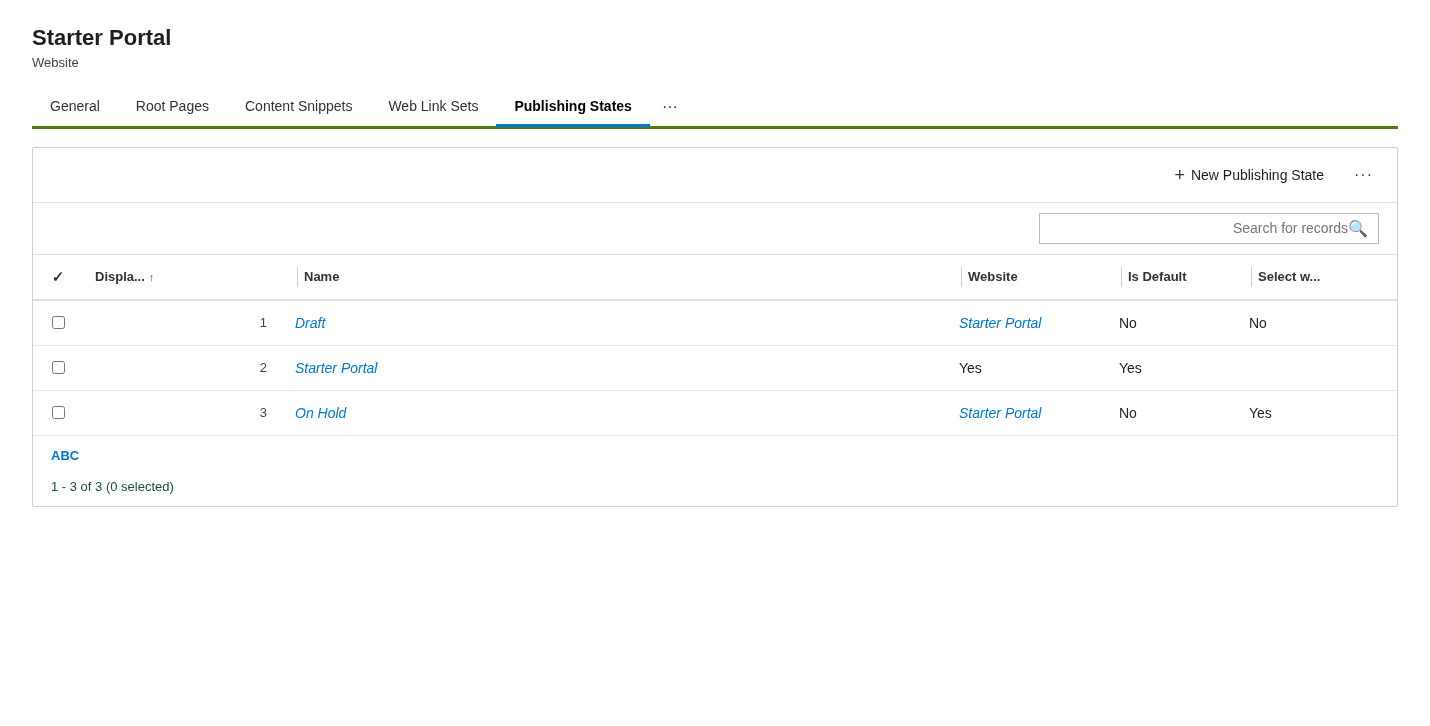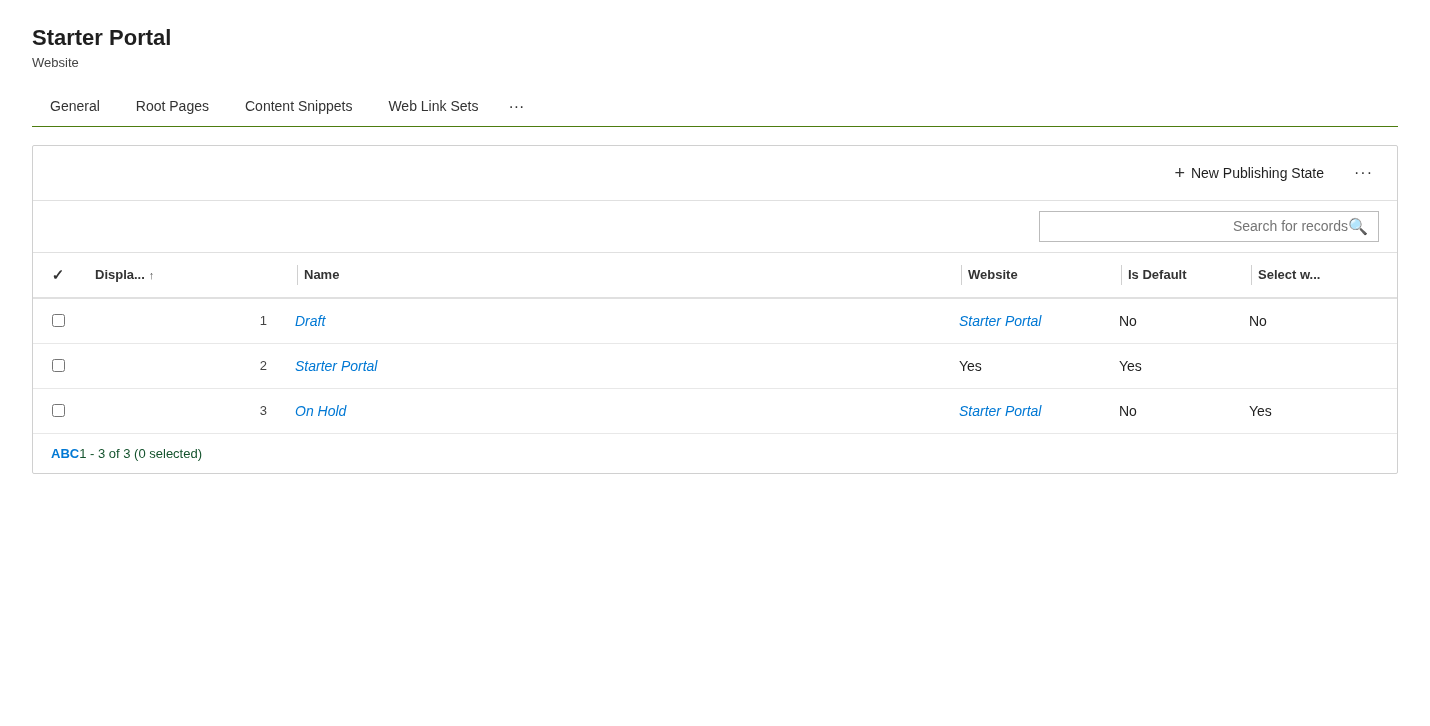--- a/index.html
+++ b/index.html
@@ -18,21 +18,21 @@
     }
     .page-subtitle {
       font-size: 13px;
       color: #444;
       margin-top: 2px;
       margin-bottom: 18px;
     }
     .tabs {
       display: flex;
       align-items: center;
-      border-bottom: 1px solid #4d7c0f;
+      border-bottom: 3px solid #4d7c0f;
       gap: 0;
     }
     .tab {
       padding: 10px 18px;
       font-size: 14px;
       color: #333;
       cursor: pointer;
       white-space: nowrap;
       position: relative;
       border-bottom: 3px solid transparent;
@@ -165,23 +165,24 @@
       color: #444;
       font-size: 13px;
     }
     .cell-check {
       display: flex;
       align-items: center;
       justify-content: center;
     }
     .footer {
       display: flex;
-      align-items: center;
-      gap: 0;
+      align-items: flex-start;
+      gap: 16px;
       padding: 12px 18px;
+      flex-direction: column;
     }
     .footer-abc {
       font-size: 13px;
       font-weight: 600;
       color: #0078d4;
       cursor: pointer;
     }
     .footer-count {
       font-size: 13px;
       color: #14532d;
@@ -197,20 +198,21 @@
 <body>
 
 <div class="page-title">Starter Portal</div>
 <div class="page-subtitle">Website</div>
 
 <div class="tabs">
   <div class="tab">General</div>
   <div class="tab">Root Pages</div>
   <div class="tab">Content Snippets</div>
   <div class="tab">Web Link Sets</div>
+  <div class="tab active">Publishing States</div>
   <div class="tab-more">···</div>
 </div>
 
 <div class="content-area">
 
   <div class="toolbar">
     <button class="new-btn">
       <span class="plus-icon">+</span>
       <span>New Publishing State</span>
     </button>

